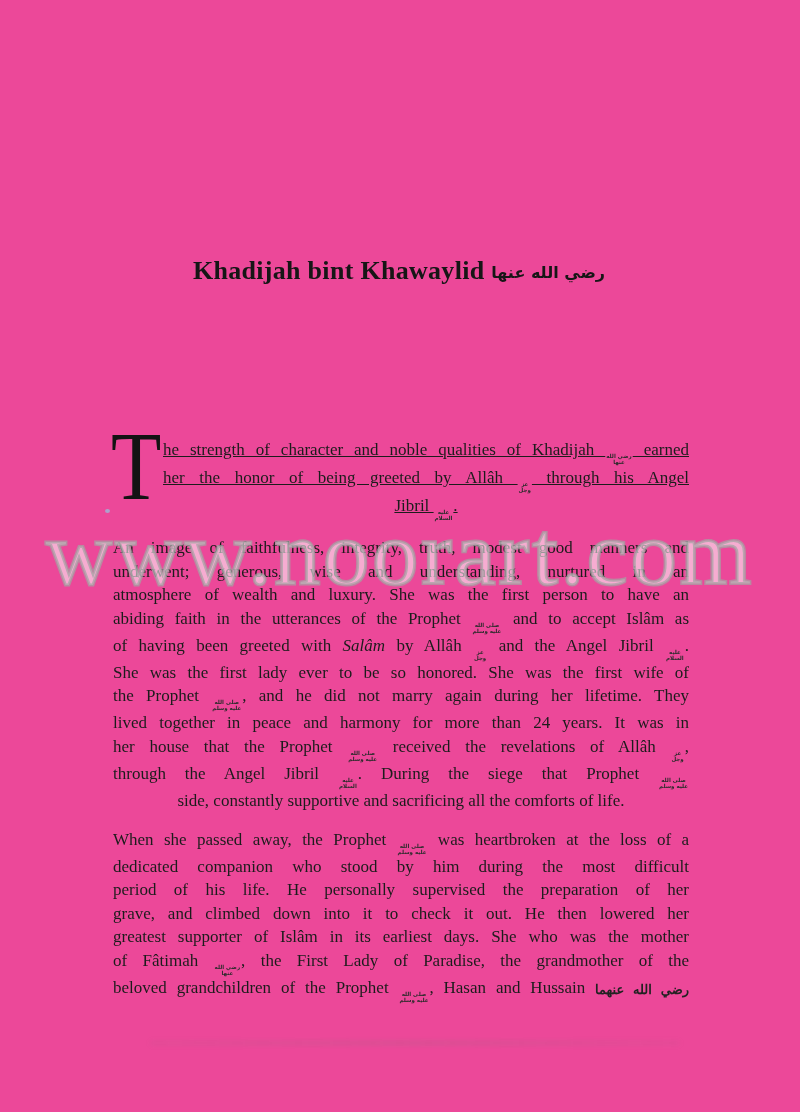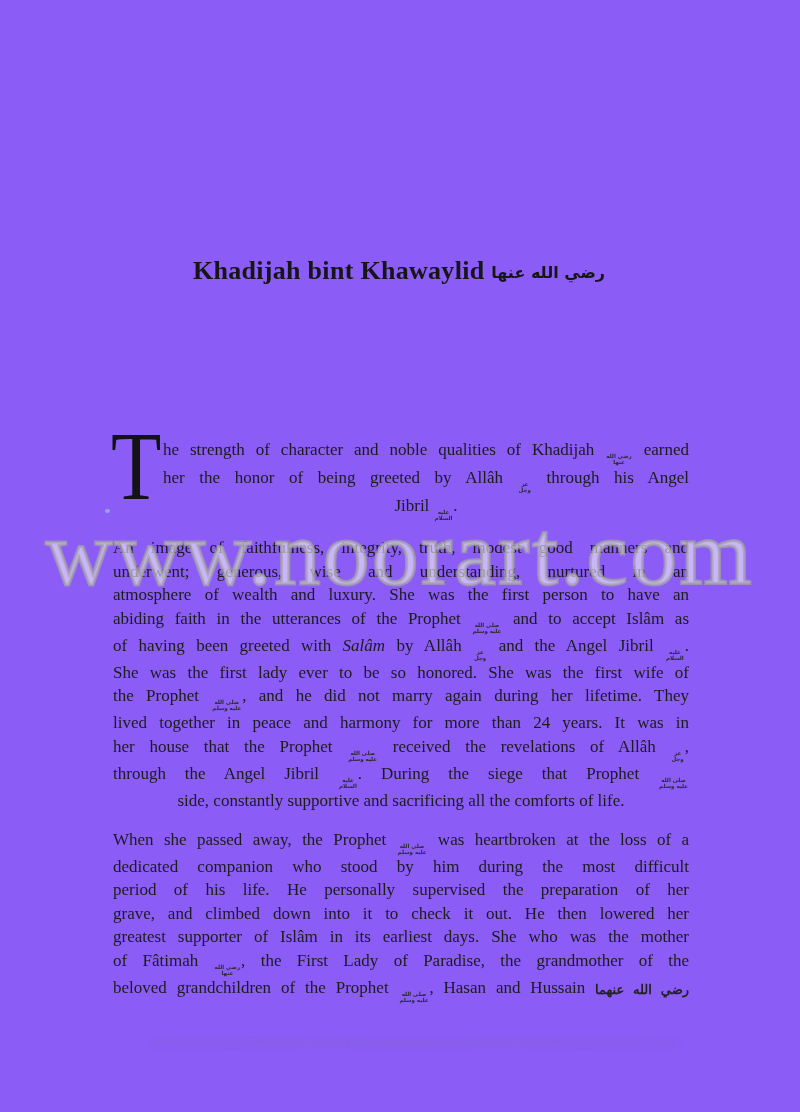--- a/index.html
+++ b/index.html
@@ -1,37 +1,37 @@
 <!DOCTYPE html>
 <html><head>
 <meta charset="utf-8">
 <style>
   html,body{margin:0;padding:0;background:#ffffff;}
   .page{
     position:relative;width:800px;height:1112px;margin:0 auto;
-    background:#8b5cf6;overflow:hidden;
+    background:#ec4899;overflow:hidden;
     color:#1c1c1c;font-family:"Liberation Serif",serif;
   }
   .title{
     position:absolute;top:256px;left:0;width:800px;margin:0;
     text-align:center;font-size:26px;font-weight:bold;letter-spacing:.3px;color:#161616;
   }
   .title .title-ar{
     font-family:"DejaVu Sans",sans-serif;font-size:16px;font-weight:700;
     vertical-align:1px;margin-right:2px;
   }
   .text-block{
     position:absolute;left:113px;top:437px;width:576px;z-index:1;
     font-size:17px;line-height:23.6px;color:#1c1c1c;
   }
   .para{margin:0 0 15px 0;}
   .line{text-align:center;}
   .line.just{text-align:justify;text-align-last:justify;}
   .has-drop{position:relative;padding-left:50px;}
-  .has-drop .line{line-height:25px;}
+  .has-drop .line{line-height:25px;text-decoration:underline;}
   .dropcap{
     position:absolute;left:-2px;top:-19px;
     font-size:97px;line-height:1;font-weight:normal;color:#131313;
     transform:scaleX(.85);transform-origin:left top;
   }
   em{font-style:italic;}
   .honorific{
     display:inline-flex;flex-direction:column;align-items:center;justify-content:center;
     direction:rtl;font-family:"DejaVu Sans",sans-serif;
     font-size:5.5px;line-height:6px;font-weight:bold;color:#2b2b2b;

